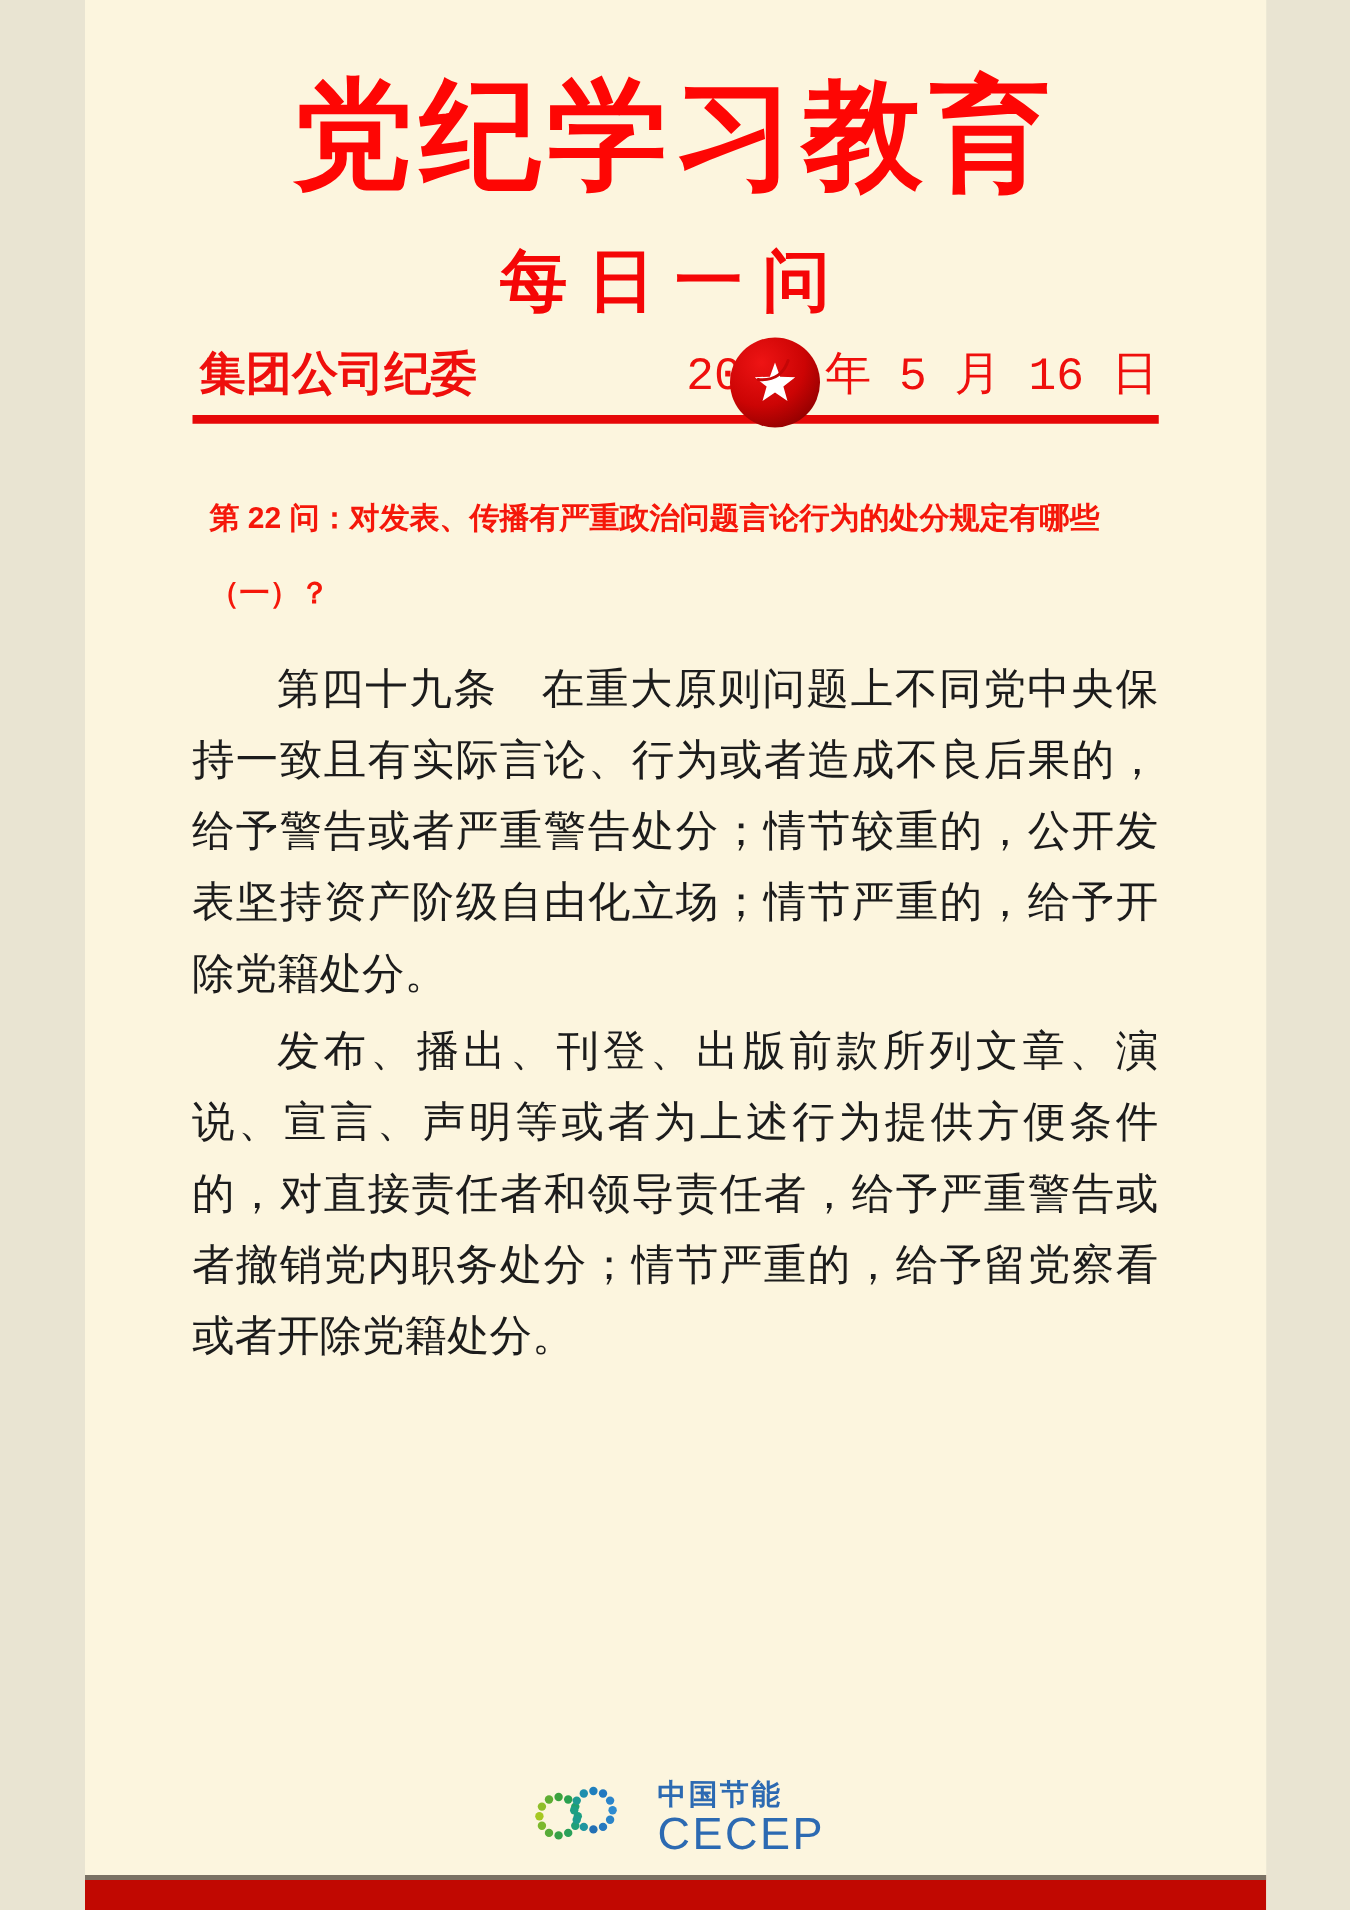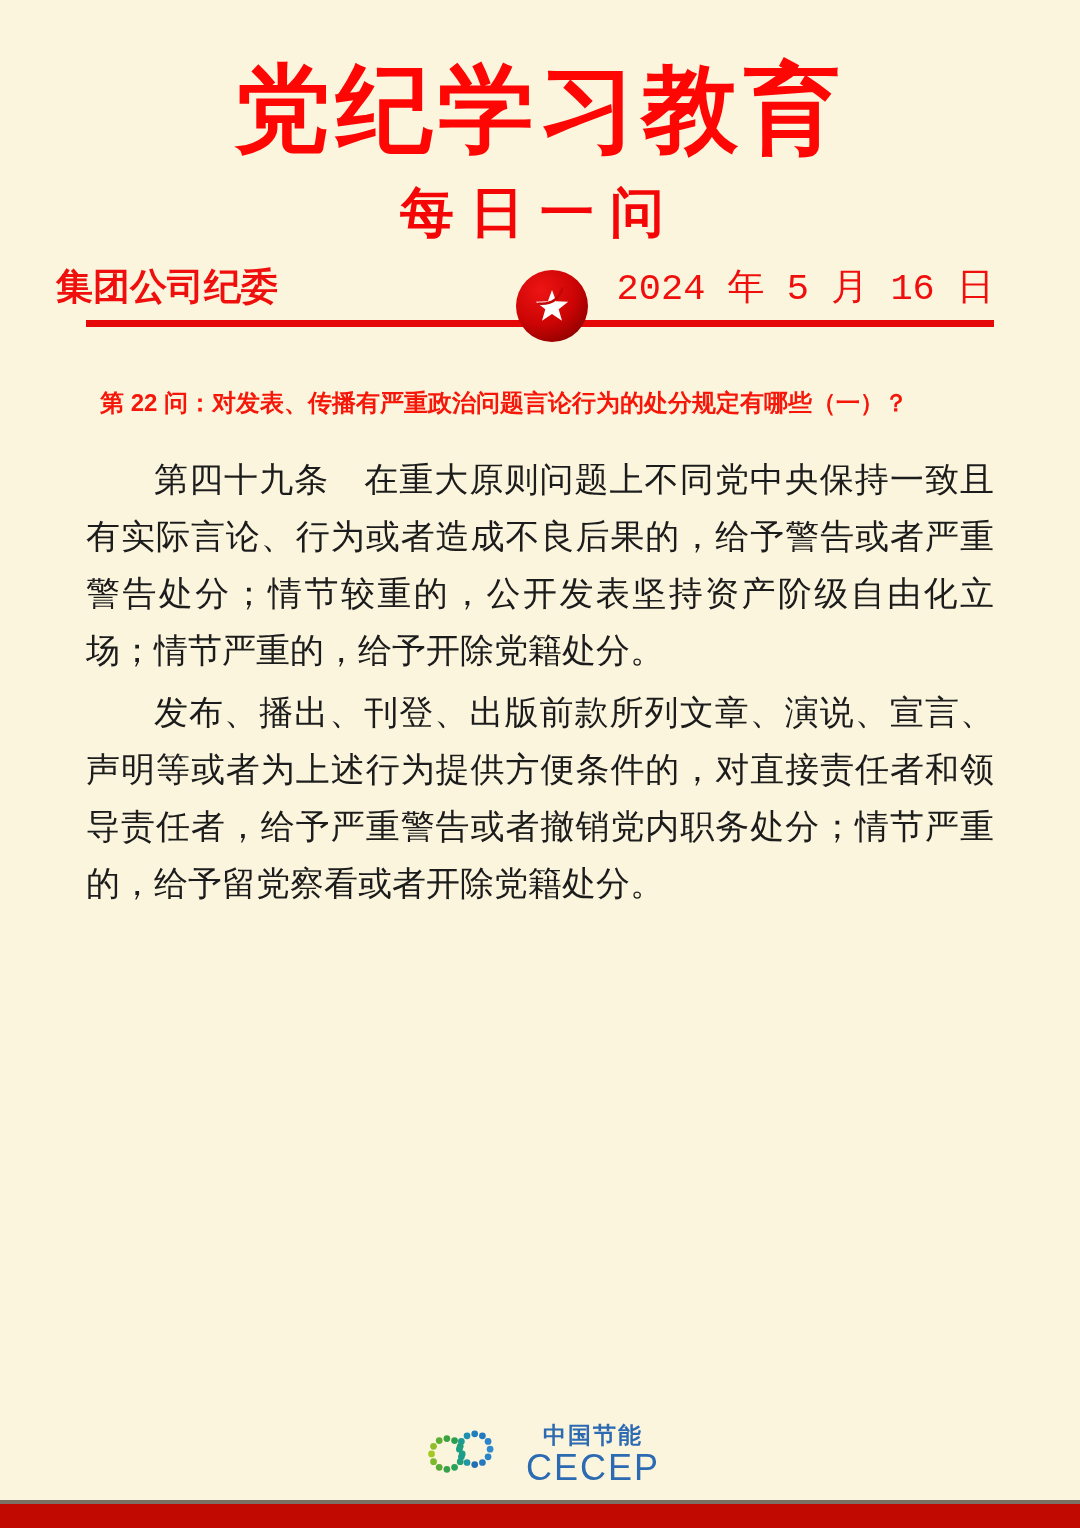--- a/index.html
+++ b/index.html
@@ -1,45 +1,45 @@
 <!DOCTYPE html>
 <html><head>
 <meta charset="utf-8">
 <style>
   * { margin:0; padding:0; box-sizing:border-box; }
   html,body { background:#e9e4d2; }
   .page {
     position:relative;
-    width:1080px; height:1528px;
+    width:945px; height:1528px;
     margin:0 auto;
     background:#fcf5de;
     overflow:hidden;
     font-family:"Liberation Serif","DejaVu Serif",serif;
   }
   .main-title {
     margin-top:52px;
     text-align:center;
     font-family:"Liberation Sans","DejaVu Sans",sans-serif;
     font-weight:900;
     font-size:96px;
     line-height:1.18;
     letter-spacing:6px;
     color:#fe0604;
   }
   .subtitle {
-    margin-top:12px;
+    margin-top:24px;
     text-align:center;
     font-family:"Liberation Serif","DejaVu Serif",serif;
     font-weight:700;
     font-size:54px;
     letter-spacing:16px;
     color:#f50606;
   }
   .header-row {
-    margin:12px 86px 0 56px;
+    margin:12px 86px 0 92px;
     display:flex;
     justify-content:space-between;
     align-items:flex-end;
     color:#ef0f0c;
   }
   .org-label {
     font-family:"Liberation Sans","DejaVu Sans",sans-serif;
     font-weight:700;
     font-size:37px;
   }
@@ -76,21 +76,21 @@
   .article p { text-indent:2em; margin-bottom:5px; }
   .red-seg { color:#d3281e; }
   .footer-logo {
     position:absolute;
     left:0; right:0; bottom:40px;
     display:flex;
     justify-content:center;
     align-items:center;
     gap:10px;
   }
-  .logo-text { text-align:center; color:#2c6ab2; font-family:"Liberation Sans","DejaVu Sans",sans-serif; }
+  .logo-text { text-align:left; color:#2c6ab2; font-family:"Liberation Sans","DejaVu Sans",sans-serif; }
   .logo-cn { font-size:23px; font-weight:700; letter-spacing:2px; line-height:1.1; }
   .logo-en { font-size:36px; font-weight:400; letter-spacing:2px; line-height:1.05; }
   .bottom-bar {
     position:absolute;
     left:0; right:0; bottom:0;
     height:28px;
     background:#c10801;
     border-top:4px solid #7a7164;
   }
 </style>

